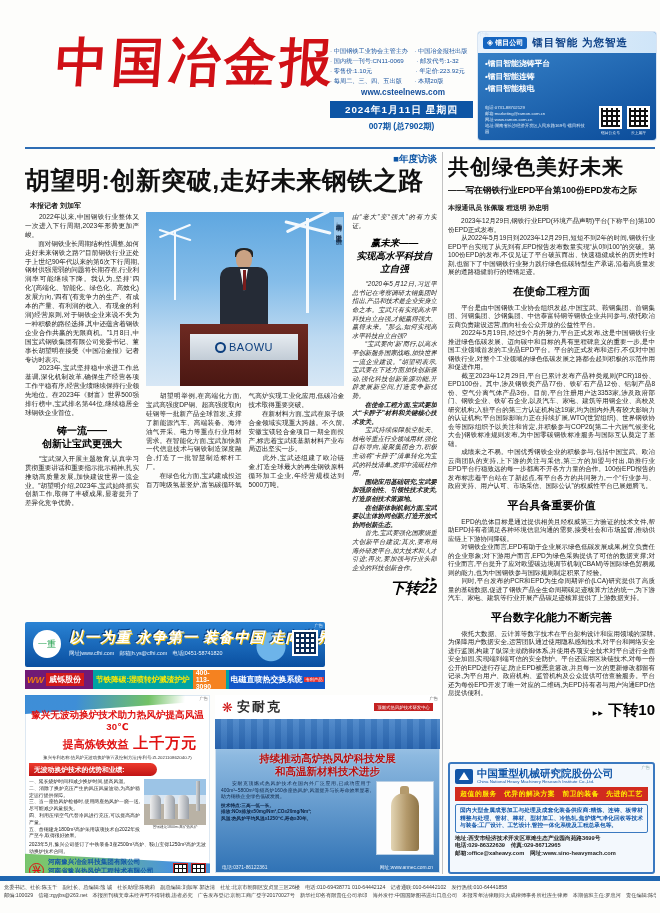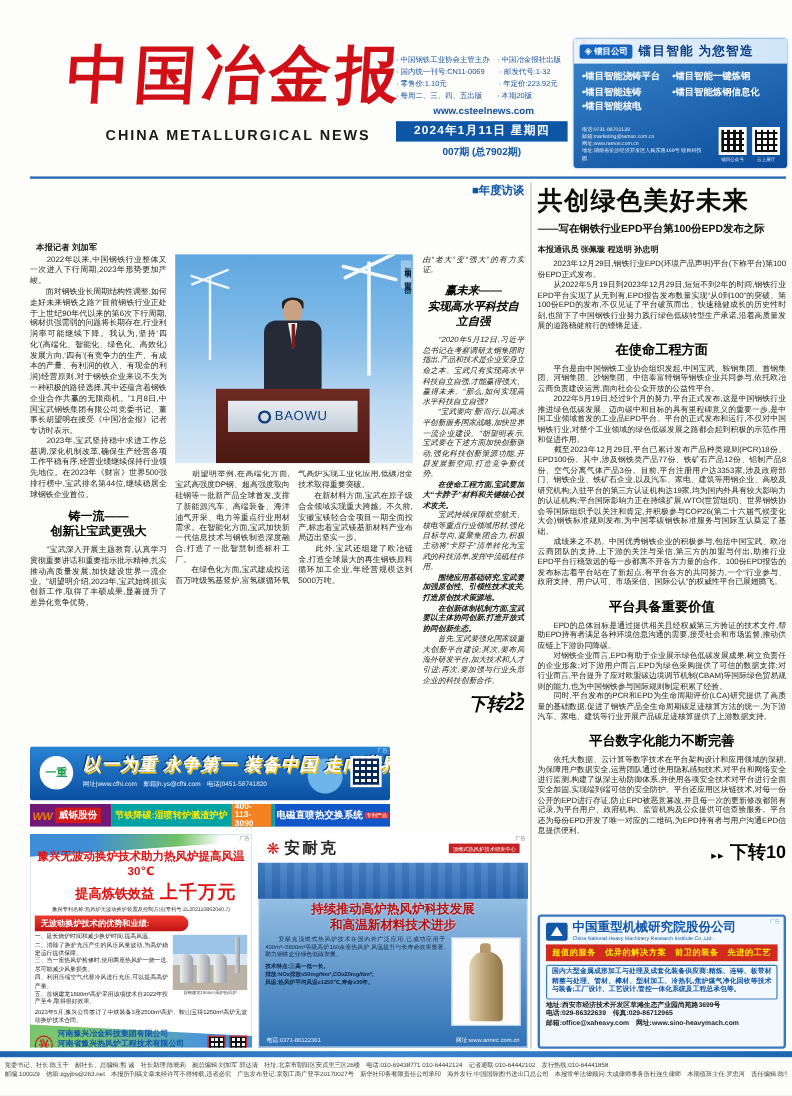--- a/index.html
+++ b/index.html
@@ -62,21 +62,21 @@
   .colC { position:absolute; left:352px; top:213px; width:85px; height:455px; overflow:hidden; font-size:6.4px; line-height:8.6px;font-style:italic; }
   .colC .b { font-weight:bold; }
   .cont-mark { text-align:right; font-weight:900; color:#000; margin-top:3px; }
   .cont-mark .arrows { font-size:6px; letter-spacing:1px; }
   .cont-mark .txt { font-size:15px; }
 
   
   .cfhi { position:absolute; left:25px; top:622px; width:300px; height:45px; border-radius:2px; overflow:hidden; color:#fff;
           background:radial-gradient(circle at 82% 55%, #6db4ea 0 14px, transparent 15px), linear-gradient(180deg,#2a83d4,#0a4fa0); }
   .cfhi .adlbl { position:absolute; right:2px; top:1px; font-size:4.3px; color:#d7e6f5; }
-  .cfhi-logo { position:absolute; left:8px; top:8px; width:28px; height:28px; background:#fff; border-radius:50%; display:flex; align-items:center; justify-content:center; font-size:9px; font-weight:700; color:#1c9e4a; }
+  .cfhi-logo { position:absolute; left:8px; top:8px; width:28px; height:28px; background:#fff; border-radius:50%; display:flex; align-items:center; justify-content:center; font-size:9px; font-weight:400; color:#1c9e4a; }
   .cfhi-slogan { position:absolute; left:44px; top:6px; width:220px; font-size:14.5px; font-weight:900; font-style:italic; letter-spacing:1px; white-space:nowrap; text-shadow:1px 1px 0 #f5c518, -1px -1px 0 #083a78; }
   .cfhi-contact { position:absolute; left:44px; top:28px; font-size:5.4px; color:#eaf3fc; }
   .cfhi-qr { position:absolute; right:7px; top:8px; width:26px; height:26px; border:2px solid #fff;
              background-image:repeating-linear-gradient(0deg,#0a2a55 0 2px,transparent 2px 5px),repeating-linear-gradient(90deg,#0a2a55 0 2px,#fff 2px 5px); }
 
   
   .strip { position:absolute; left:25px; top:670px; width:300px; height:19px; display:flex; overflow:hidden; }
   .strip .s1 { width:68px; background:#701a75; display:flex; align-items:center; gap:2px; padding:0 2px; }
   .strip .ww { color:#f07a10; font-weight:900; font-size:9px; font-style:italic; }
   .strip .s1 .bx { background:#d21a1a; color:#fff; font-weight:900; font-size:8px; padding:1px 3px; }
@@ -154,21 +154,20 @@
   .footbar { position:absolute; left:0; top:876px; width:660px; height:5px; background:linear-gradient(90deg,#1f66b0,#3c86cf 50%,#1f66b0); }
   .foot-line { position:absolute; left:4px; width:652px; font-size:5.2px; color:#3a3a3a; white-space:nowrap; overflow:hidden; }
   .f1 { top:884px; } .f2 { top:892px; }
 </style>
 </head>
 <body>
 
 <div class="page">
 
   <div class="mast-title">中国冶金报</div>
-  <div class="mast-en">CHINA METALLURGICAL NEWS</div>
   <div class="pub-info">
     <div>· 中国钢铁工业协会主管主办　· 中国冶金报社出版</div>
     <div>· 国内统一刊号:CN11-0069　　· 邮发代号:1-32</div>
     <div>· 零售价:1.10元　　　　　　　· 年定价:223.92元</div>
     <div>· 每周二、三、四、五出版　　· 本期20版</div>
     <div class="site">www.csteelnews.com</div>
   </div>
   <div class="date-box">2024年1月11日 星期四</div>
   <div class="issue">007期 (总7902期)</div>
 
@@ -178,42 +177,41 @@
       <span class="laimu-logo">
         <span class="dia">◈</span>
         <span class="nm">镭目公司</span>
       </span>
       <span class="laimu-slogan">镭目智能 为您智造</span>
     </div>
     <div class="laimu-items">
       <div class="col">•镭目智能浇铸平台
 •镭目智能连铸
 •镭目智能核电</div>
-      <div class="col">•镭目智能一键炼钢
-•镭目智能炼钢信息化</div>
     </div>
     <div class="laimu-contact">电话:0731-88702129
 邮箱:marketing@ramon.com.cn
 网址:www.ramon.com.cn
 地址:湖南省长沙经济开发区人民东路169号 镭目科技园</div>
     <div class="laimu-qrs">
       <div class="qr-wrap">
         <div class="qr"></div>
         <div class="lbl">镭目公众号</div>
       </div>
       <div class="qr-wrap">
         <div class="qr"></div>
         <div class="lbl">云上展厅</div>
       </div>
     </div>
   </div>
 
   <div class="divider"></div>
 
   <div class="art-tag">■年度访谈</div>
+  <div class="art-headline">胡望明:创新突破,走好未来钢铁之路</div>
   <div class="art-byline">本报记者 刘加军</div>
 
   <div class="colA body-txt">
     <div class="pre">　　2022年以来,中国钢铁行业整体又一次进入下行周期,2023年形势更加严峻。
 　　面对钢铁业长周期结构性调整,如何走好未来钢铁之路?“目前钢铁行业正处于上世纪90年代以来的第6次下行周期,钢材供强需弱的问题将长期存在,行业利润率可能继续下降。我认为,坚持‘四化’(高端化、智能化、绿色化、高效化)发展方向,‘四有’(有竞争力的生产、有成本的产量、有利润的收入、有现金的利润)经营原则,对于钢铁企业来说不失为一种积极的路径选择,其中还蕴含着钢铁企业合作共赢的无限商机。”1月8日,中国宝武钢铁集团有限公司党委书记、董事长胡望明在接受《中国冶金报》记者专访时表示。
 　　2023年,宝武坚持稳中求进工作总基调,深化机制改革,确保生产经营各项工作平稳有序,经营业绩继续保持行业领先地位。在2023年《财富》世界500强排行榜中,宝武排名第44位,继续稳居全球钢铁企业首位。</div>
     <div class="sub-head pre">铸一流——
 创新让宝武更强大</div>
     <div class="pre">　　“宝武深入开展主题教育,认真学习贯彻重要讲话和重要指示批示精神,扎实推动高质量发展,加快建设世界一流企业。”胡望明介绍,2023年,宝武始终抓实创新工作,取得了丰硕成果,显著提升了差异化竞争优势。</div>
   </div>

